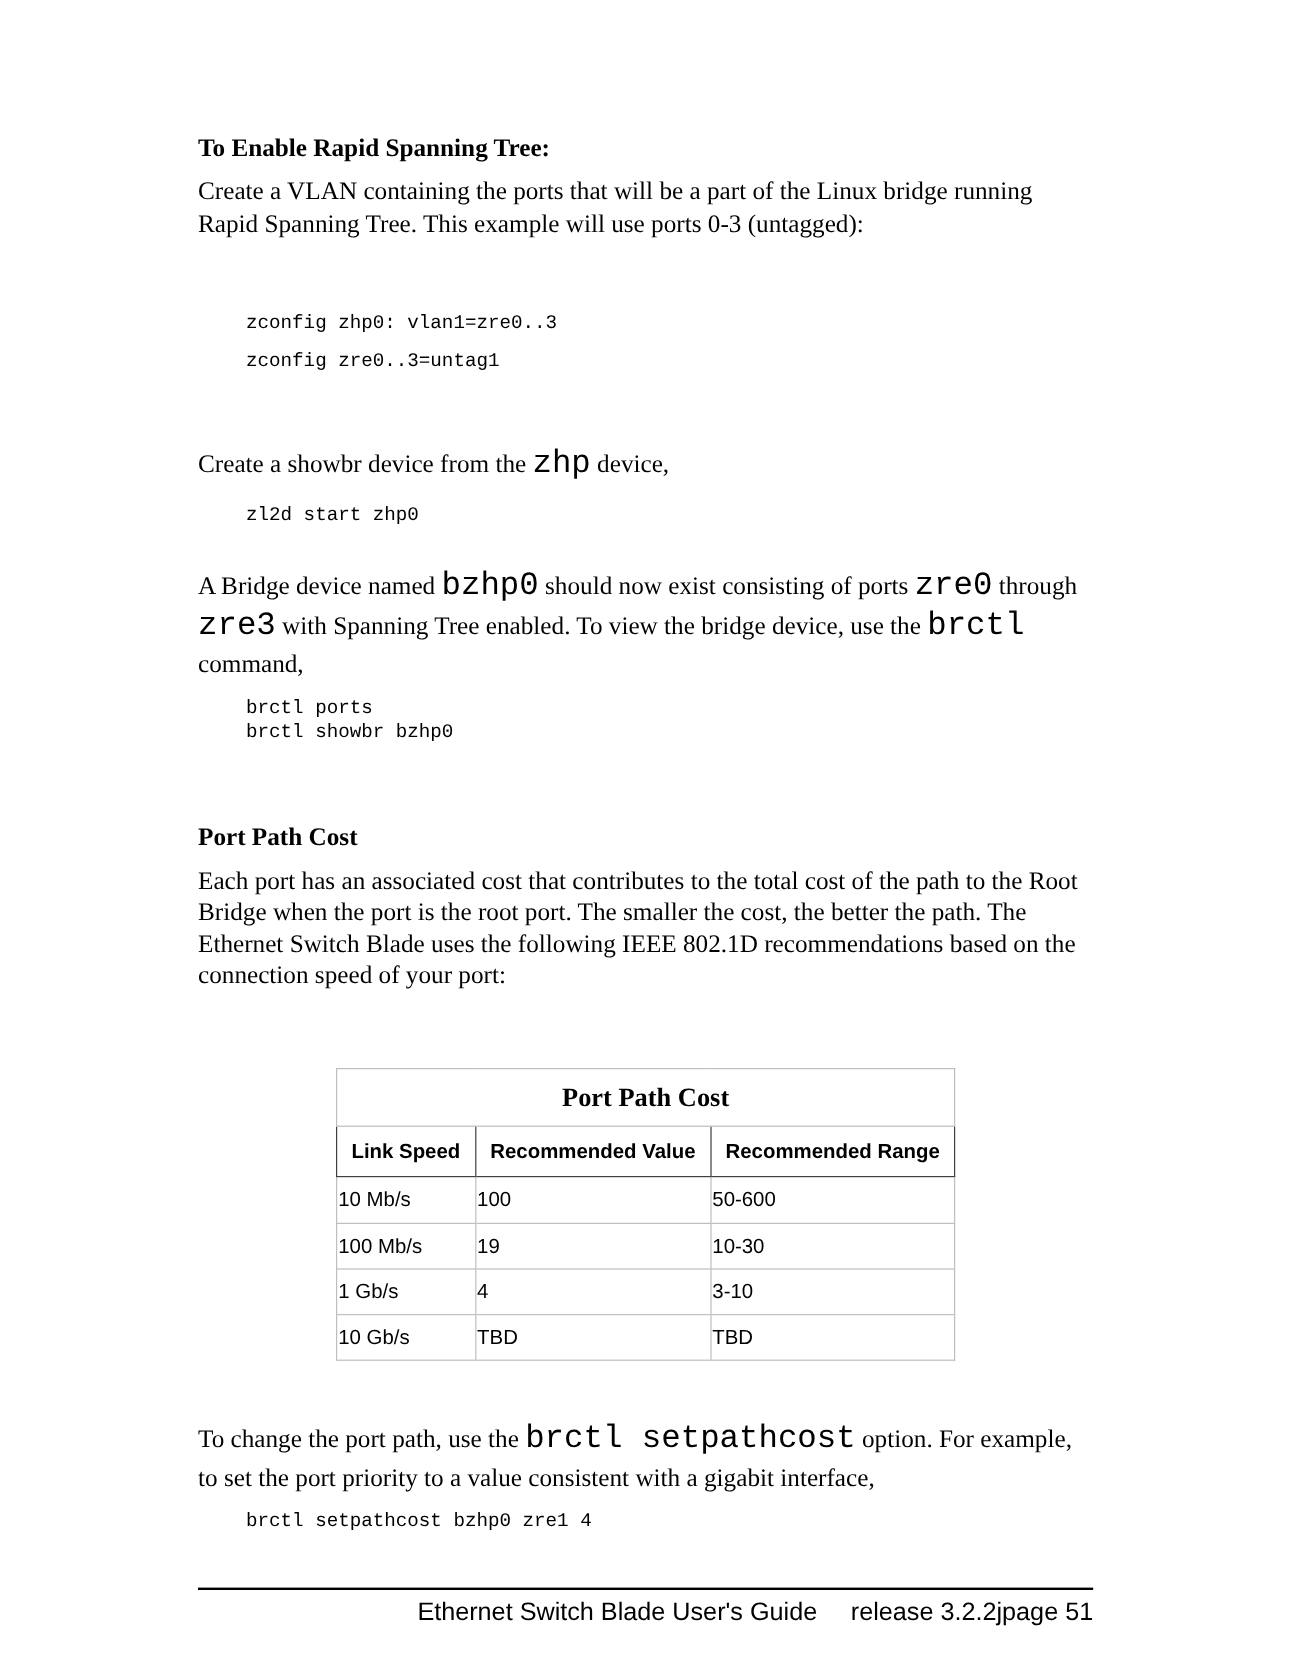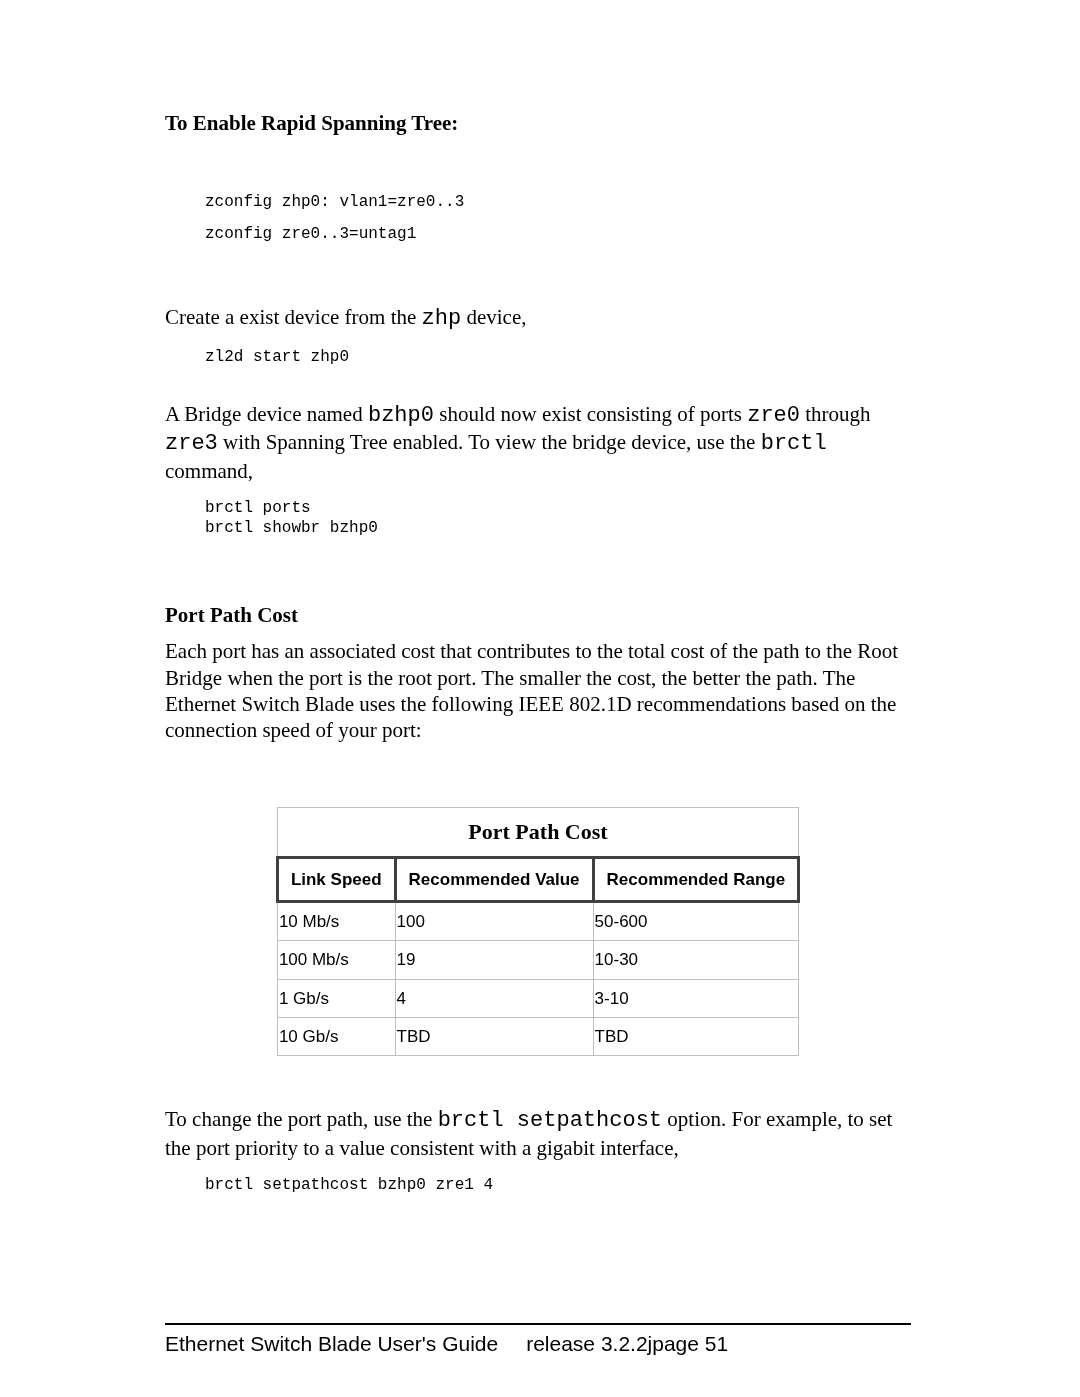--- a/index.html
+++ b/index.html
@@ -32,21 +32,21 @@
     font-size: 16px;
     white-space: pre;
     margin: 0 0 14px 0;
     padding-left: 40px;
   }
   .code-block.gap {
     line-height: 2;
   }
   .code-inline {
     font-family: "Courier New", Courier, monospace;
-    font-size: 22px;
+    font-size: 27px;
   }
 
   .spacer-sm { height: 20px; }
   .spacer-md { height: 40px; }
   .spacer-lg { height: 50px; }
 
   .table-wrap {
     display: flex;
     justify-content: center;
     margin: 30px 0 30px 0;
@@ -60,21 +60,21 @@
     font-family: "Times New Roman", Times, serif;
     font-size: 22px;
     font-weight: bold;
     text-align: center;
     border: 1px solid #bfbfbf;
     padding: 10px 12px;
   }
   table.ppc th.colhead {
     font-weight: bold;
     text-align: left;
-    border: 3px solid #404040;
+    border: 1px solid #404040;
     padding: 10px 12px;
     white-space: nowrap;
   }
   table.ppc td {
     border: 1px solid #bfbfbf;
     padding: 8px 1px;
     white-space: nowrap;
   }
 
   .footer {
@@ -85,41 +85,42 @@
   }
   .footer-rule {
     border: none;
     border-top: 2px solid #000;
     margin: 0 0 6px 0;
   }
   .footer-line {
     font-family: Arial, Helvetica, sans-serif;
     font-size: 21px;
     display: flex;
-    justify-content: flex-start;
+    justify-content: flex-end;
   }
   .footer-left { display: inline-flex; gap: 28px; }
 </style>
 </head>
 <body>
 
 <div class="page">
 
   <p class="bold-heading">To Enable Rapid Spanning Tree:</p>
 
+  <p class="para">Create a VLAN containing the ports that will be a part of the Linux bridge running Rapid Spanning Tree. This example will use ports 0-3 (untagged):</p>
 
   <div class="spacer-md"></div>
 
   <div class="code-block gap"><span>zconfig zhp0: vlan1=zre0..3</span>
 <span>zconfig zre0..3=untag1</span></div>
 
   <div class="spacer-md"></div>
 
   <p class="para">
-    <span>Create a exist device from the </span><span class="code-inline">zhp</span><span> device,</span>
+    <span>Create a showbr device from the </span><span class="code-inline">zhp</span><span> device,</span>
   </p>
 
   <div class="code-block"><span>zl2d start zhp0</span></div>
 
   <div class="spacer-sm"></div>
 
   <p class="para">
     <span>A Bridge device named </span><span class="code-inline">bzhp0</span><span> should now exist consisting of ports </span><span class="code-inline">zre0</span><span> through </span><span class="code-inline">zre3</span><span> with Spanning Tree enabled. To view the bridge device, use the </span><span class="code-inline">brctl</span><span> command,</span>
   </p>
 

